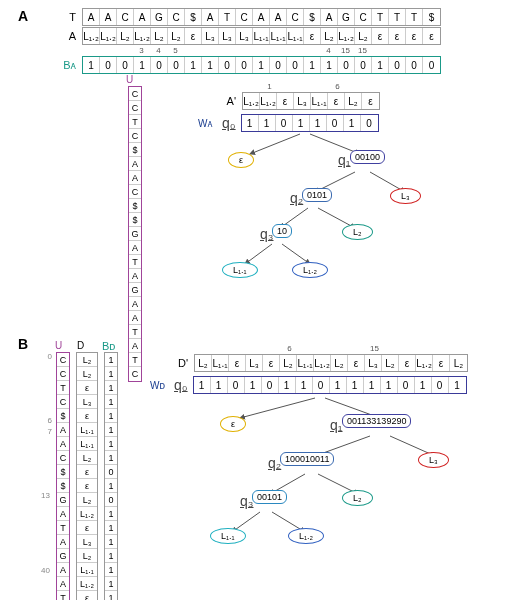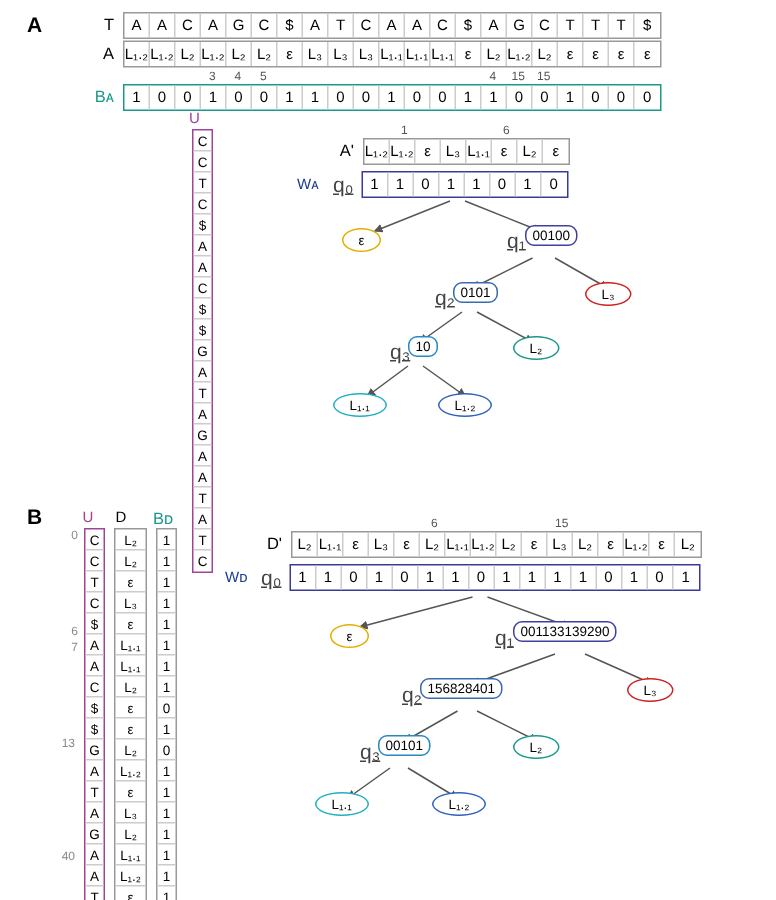--- a/index.html
+++ b/index.html
@@ -403,19 +403,19 @@
   <line x1="145" y1="80" x2="110" y2="100" stroke="#555" marker-end="url(#ah2)"></line>
   <line x1="158" y1="80" x2="198" y2="100" stroke="#555" marker-end="url(#ah2)"></line>
   <line x1="100" y1="118" x2="72" y2="138" stroke="#555" marker-end="url(#ah2)"></line>
   <line x1="112" y1="118" x2="145" y2="138" stroke="#555" marker-end="url(#ah2)"></line>
 </svg>
 
 <div class="node ellipse" style="left:220px; top:416px; border-color:#e0b000;">ε</div>
 <span class="q-label" style="left:330px; top:417px;">q₁</span>
 <div class="node" style="left:342px; top:414px; border-color:#4040a0;">001133139290</div>
 <span class="q-label" style="left:268px; top:455px;">q₂</span>
-<div class="node" style="left:280px; top:452px; border-color:#3a6ab0;">156828401</div>
+<div class="node" style="left:280px; top:452px; border-color:#3a6ab0;">100010011</div>
 <div class="node ellipse" style="left:418px; top:452px; border-color:#d02020;">L₃</div>
 <span class="q-label" style="left:240px; top:493px;">q₃</span>
 <div class="node" style="left:252px; top:490px; border-color:#2a88c0;">00101</div>
 <div class="node ellipse" style="left:342px; top:490px; border-color:#1a9988;">L₂</div>
 <div class="node ellipse" style="left:210px; top:528px; border-color:#20b0c0;">L₁.₁</div>
 <div class="node ellipse" style="left:288px; top:528px; border-color:#3060c0;">L₁.₂</div>
 
 </body></html>

